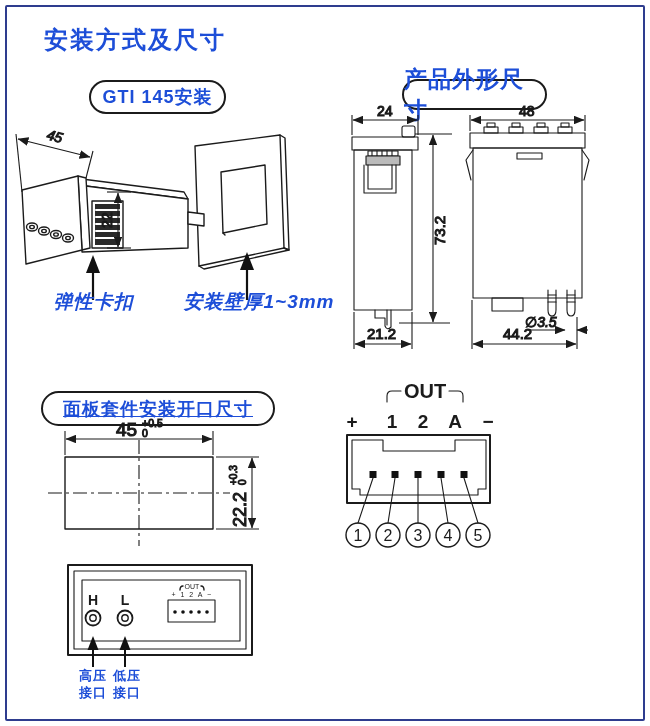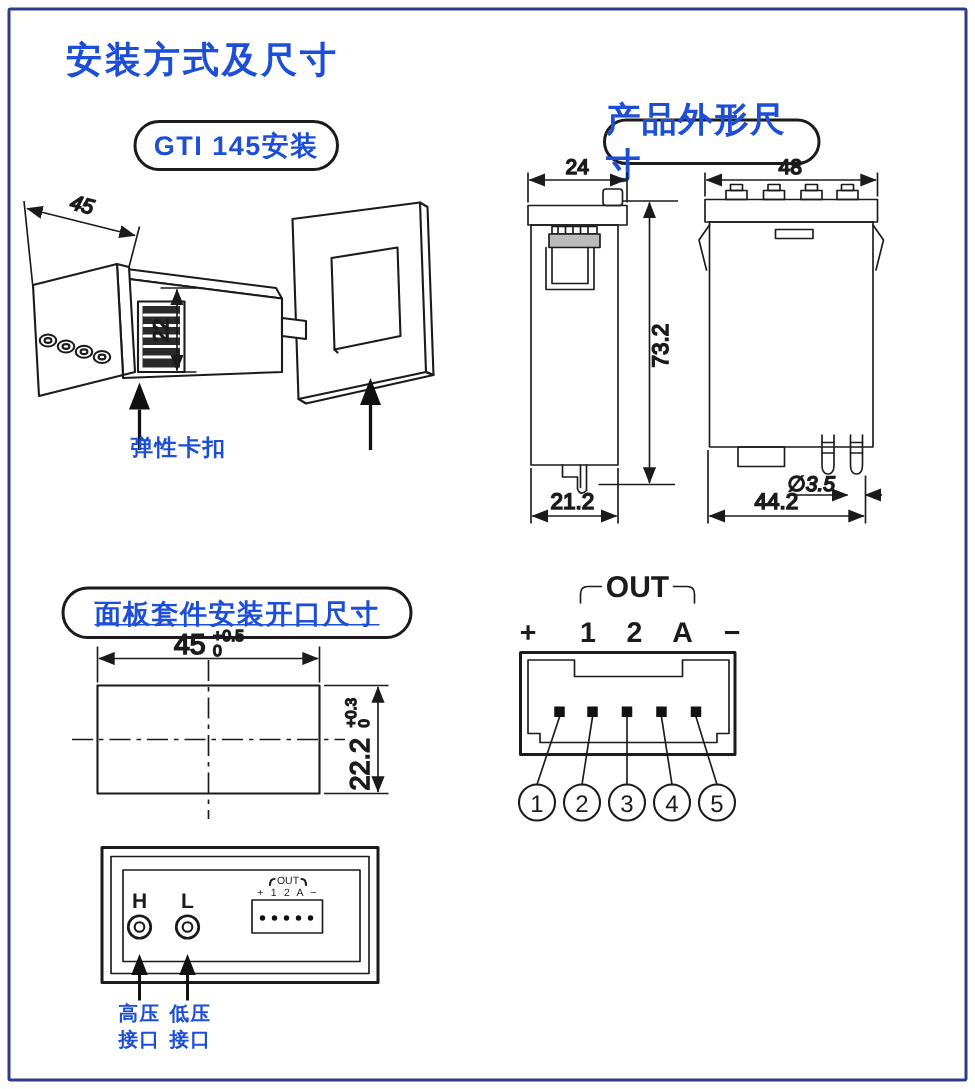--- a/index.html
+++ b/index.html
@@ -6,21 +6,21 @@
   .page{position:relative;width:650px;height:726px;background:#ffffff;overflow:hidden;
         font-family:"Liberation Sans","DejaVu Sans",sans-serif;color:#1d4ed8;}
   .frame{position:absolute;inset:5px;border:2px solid #2e3c8e;border-radius:2px;}
   .abs{position:absolute;}
   .title{left:44px;top:24px;font-size:24px;font-weight:700;letter-spacing:2px;}
   .pill{display:flex;align-items:center;justify-content:center;border:2.2px solid #1b1b1b;
         border-radius:18px;font-weight:600;background:#fff;margin-top:11px;}
   .pill1{left:89px;top:69px;width:133px;height:30px;font-size:18px;letter-spacing:1px;}
   .pill2{left:402px;top:68px;width:141px;height:27px;font-size:23px;letter-spacing:1px;}
   .pill3{left:41px;top:380px;width:230px;height:31px;font-size:18px;letter-spacing:1px;text-decoration:underline;}
-  .callout{font-size:15px;font-weight:600;text-align:right;letter-spacing:1px;}
+  .callout{font-size:19px;font-weight:600;text-align:center;letter-spacing:1px;font-style:italic;}
   .rear-label{font-size:13px;font-weight:600;text-align:center;line-height:17px;letter-spacing:1px;}
   .legend{left:306px;top:575px;font-size:17px;font-weight:500;line-height:27.4px;letter-spacing:0.5px;}
   svg{overflow:visible;}
   svg text{font-family:"Liberation Sans","DejaVu Sans",sans-serif;fill:#1b1b1b;}
   .ln{stroke:#1b1b1b;fill:none;stroke-width:1.4;stroke-linejoin:round;stroke-linecap:round;}
   .thin{stroke-width:1.1;}
   .dim{stroke:#1b1b1b;fill:none;stroke-width:1.1;}
   .dimtext{font-size:14px;}
 </style>
 </head>
@@ -100,20 +100,21 @@
     <g>
       <polygon points="85,129 78,147 92,147" fill="#111"></polygon>
       <line x1="85" y1="147" x2="85" y2="174" stroke="#111" stroke-width="2.2"></line>
     </g>
     <g>
       <polygon points="239,126 232,144 246,144" fill="#111"></polygon>
       <line x1="239" y1="144" x2="239" y2="174" stroke="#111" stroke-width="2.2"></line>
     </g>
   </svg>
   <div class="abs callout" style="left:36px;top:289px;width:115px;">弹性卡扣</div>
+  <div class="abs callout" style="left:180px;top:289px;width:158px;">安装壁厚1~3mm</div>
 
   
   <svg class="abs" style="left:335px;top:98px;" width="300" height="262" viewBox="0 0 300 262">
 
     <g class="ln thin">
       <rect x="17" y="39" width="66" height="13"></rect>
       <rect x="67" y="28" width="13" height="11" rx="2"></rect>
       <rect x="19" y="52" width="58" height="160"></rect>
       <g>
         <rect x="33" y="53" width="30" height="5"></rect>

